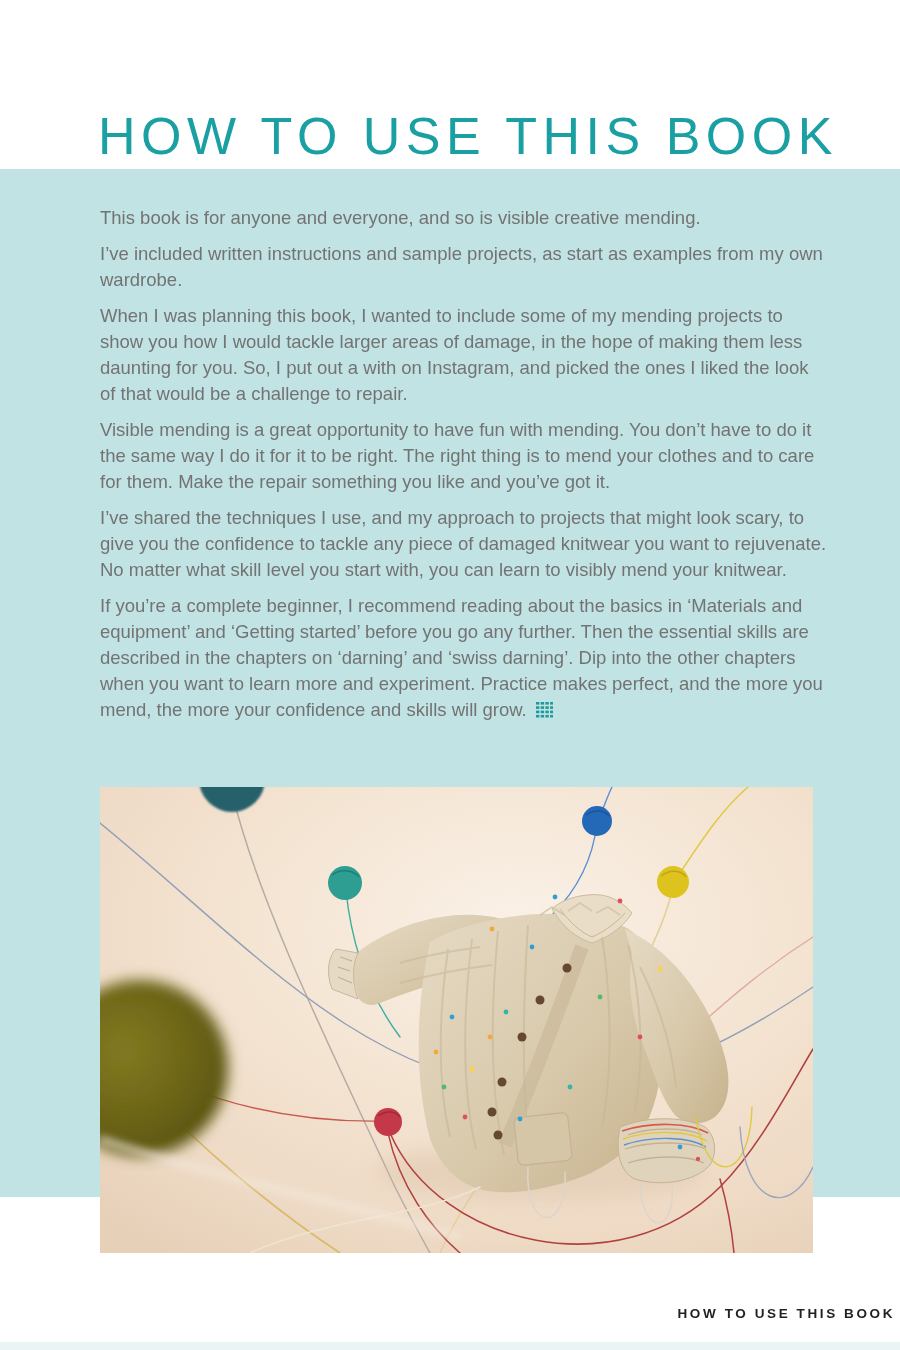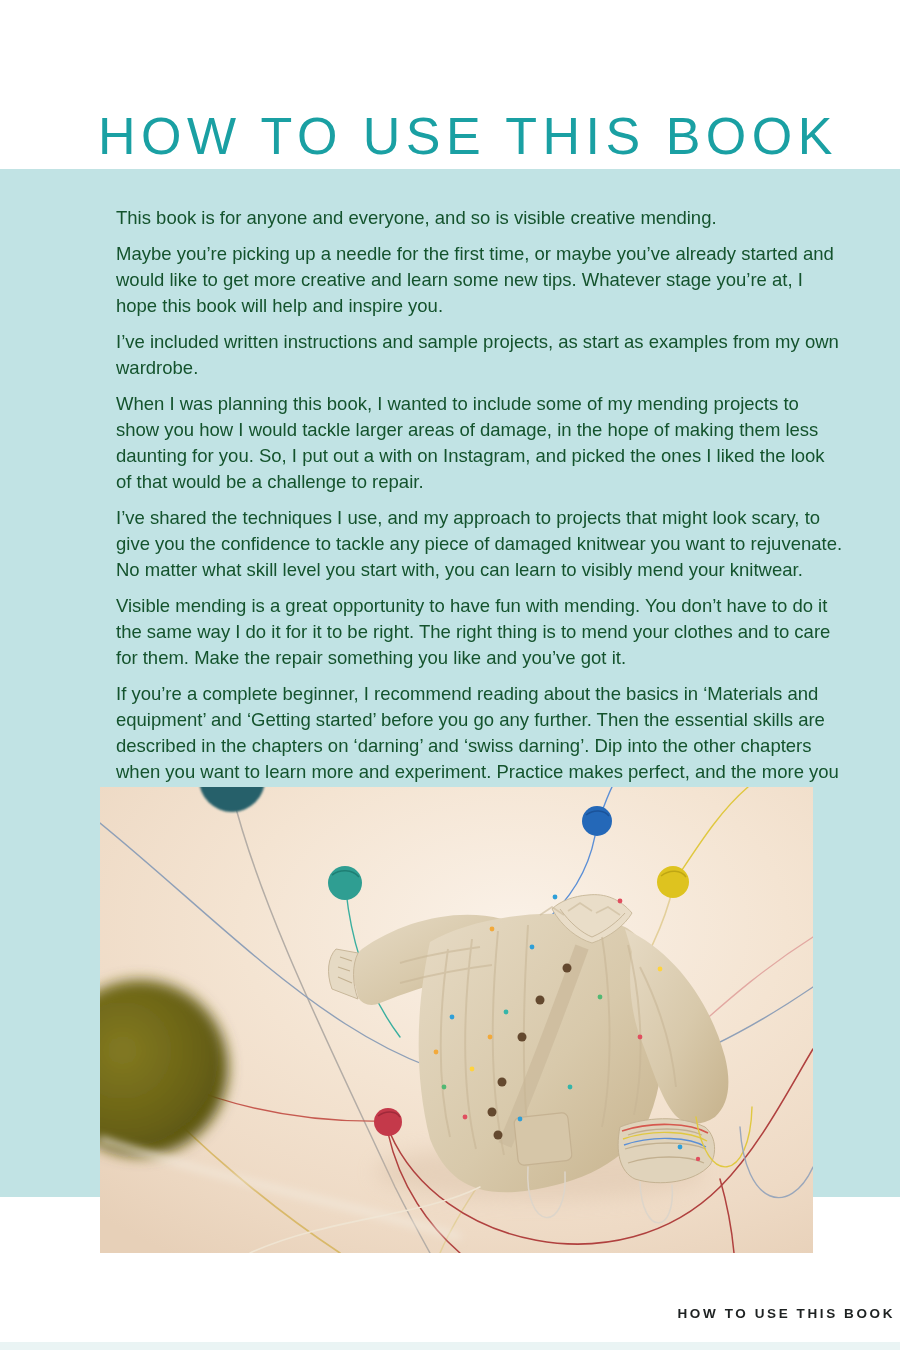--- a/index.html
+++ b/index.html
@@ -19,22 +19,22 @@
     background:#eaf4f4;
   }
   .heading{
     position:absolute;left:98px;top:108px;margin:0;
     font-size:52px;font-weight:300;letter-spacing:5.5px;
     line-height:1.1;white-space:nowrap;
     color:#1aa0a3;
   }
   .textblock{
     position:absolute;left:100px;top:205px;width:728px;
-    color:#14532d;
-    font-size:18.5px;line-height:26px;margin-left:16px;
+    color:#737373;
+    font-size:18.5px;line-height:26px;
   }
   .textblock p{margin:0 0 10px 0;}
   .ornament{
     display:inline-block;width:17px;height:16px;
     margin-left:9px;vertical-align:-2px;
   }
   .photo{
     position:absolute;left:100px;top:787px;width:713px;height:466px;margin:0;
   }
   .photo svg{display:block;width:713px;height:466px;}
@@ -48,25 +48,24 @@
 <body>
 
 <div class="page">
 
   <div class="panel"></div>
 
   <h1 class="heading">HOW TO USE THIS BOOK</h1>
 
   <div class="textblock">
     <p>This book is for anyone and everyone, and so is visible creative mending.</p>
-    <p>Maybe you’re picking up a needle for the first time, or maybe you’ve already started and would like to get more creative and learn some new tips. Whatever stage you’re at, I hope this book will help and inspire you.</p>
     <p>I’ve included written instructions and sample projects, as start as examples from my own wardrobe.</p>
     <p>When I was planning this book, I wanted to include some of my mending projects to show you how I would tackle larger areas of damage, in the hope of making them less daunting for you. So, I put out a with on Instagram, and picked the ones I liked the look of that would be a challenge to repair.</p>
+    <p>Visible mending is a great opportunity to have fun with mending. You don’t have to do it the same way I do it for it to be right. The right thing is to mend your clothes and to care for them. Make the repair something you like and you’ve got it.</p>
     <p>I’ve shared the techniques I use, and my approach to projects that might look scary, to give you the confidence to tackle any piece of damaged knitwear you want to rejuvenate. No matter what skill level you start with, you can learn to visibly mend your knitwear.</p>
-    <p>Visible mending is a great opportunity to have fun with mending. You don’t have to do it the same way I do it for it to be right. The right thing is to mend your clothes and to care for them. Make the repair something you like and you’ve got it.</p>
     <p><span>If you’re a complete beginner, I recommend reading about the basics in ‘Materials and equipment’ and ‘Getting started’ before you go any further. Then the essential skills are described in the chapters on ‘darning’ and ‘swiss darning’. Dip into the other chapters when you want to learn more and experiment. Practice makes perfect, and the more you mend, the more your confidence and skills will grow.</span><span class="ornament"><svg viewBox="0 0 17 16" width="17" height="16" xmlns="http://www.w3.org/2000/svg">
       <g fill="#1d9a9c">
         <rect x="0" y="0" width="3.4" height="2.6"></rect>
               <rect x="4.7" y="0" width="3.4" height="2.6"></rect>
               <rect x="9.4" y="0" width="3.4" height="2.6"></rect>
               <rect x="14.1" y="0" width="2.9" height="2.6"></rect>
         <rect x="0" y="4.3" width="3.4" height="2.6"></rect>
               <rect x="4.7" y="4.3" width="3.4" height="2.6"></rect>
               <rect x="9.4" y="4.3" width="3.4" height="2.6"></rect>
               <rect x="14.1" y="4.3" width="2.9" height="2.6"></rect>

